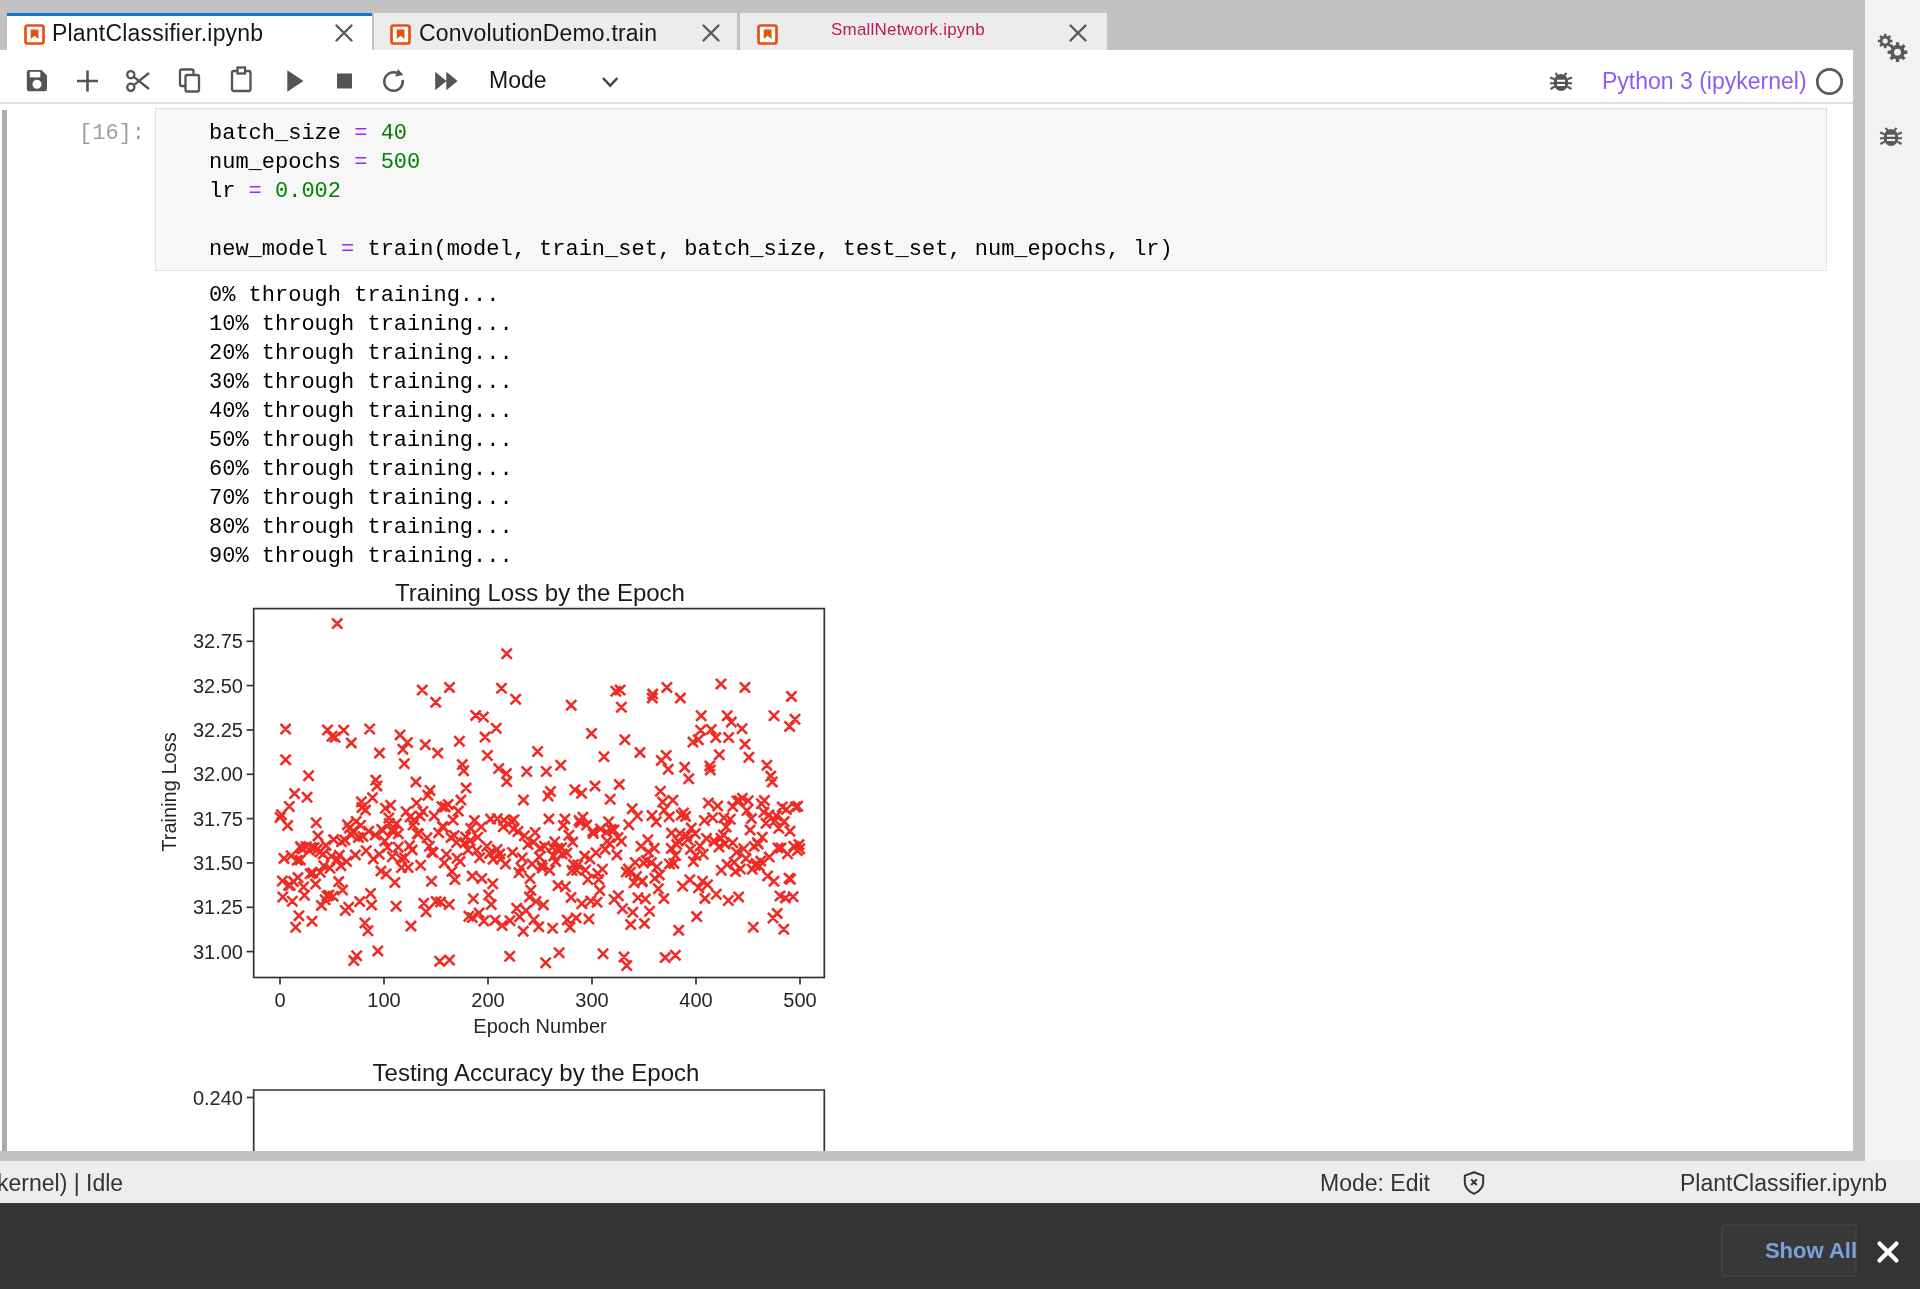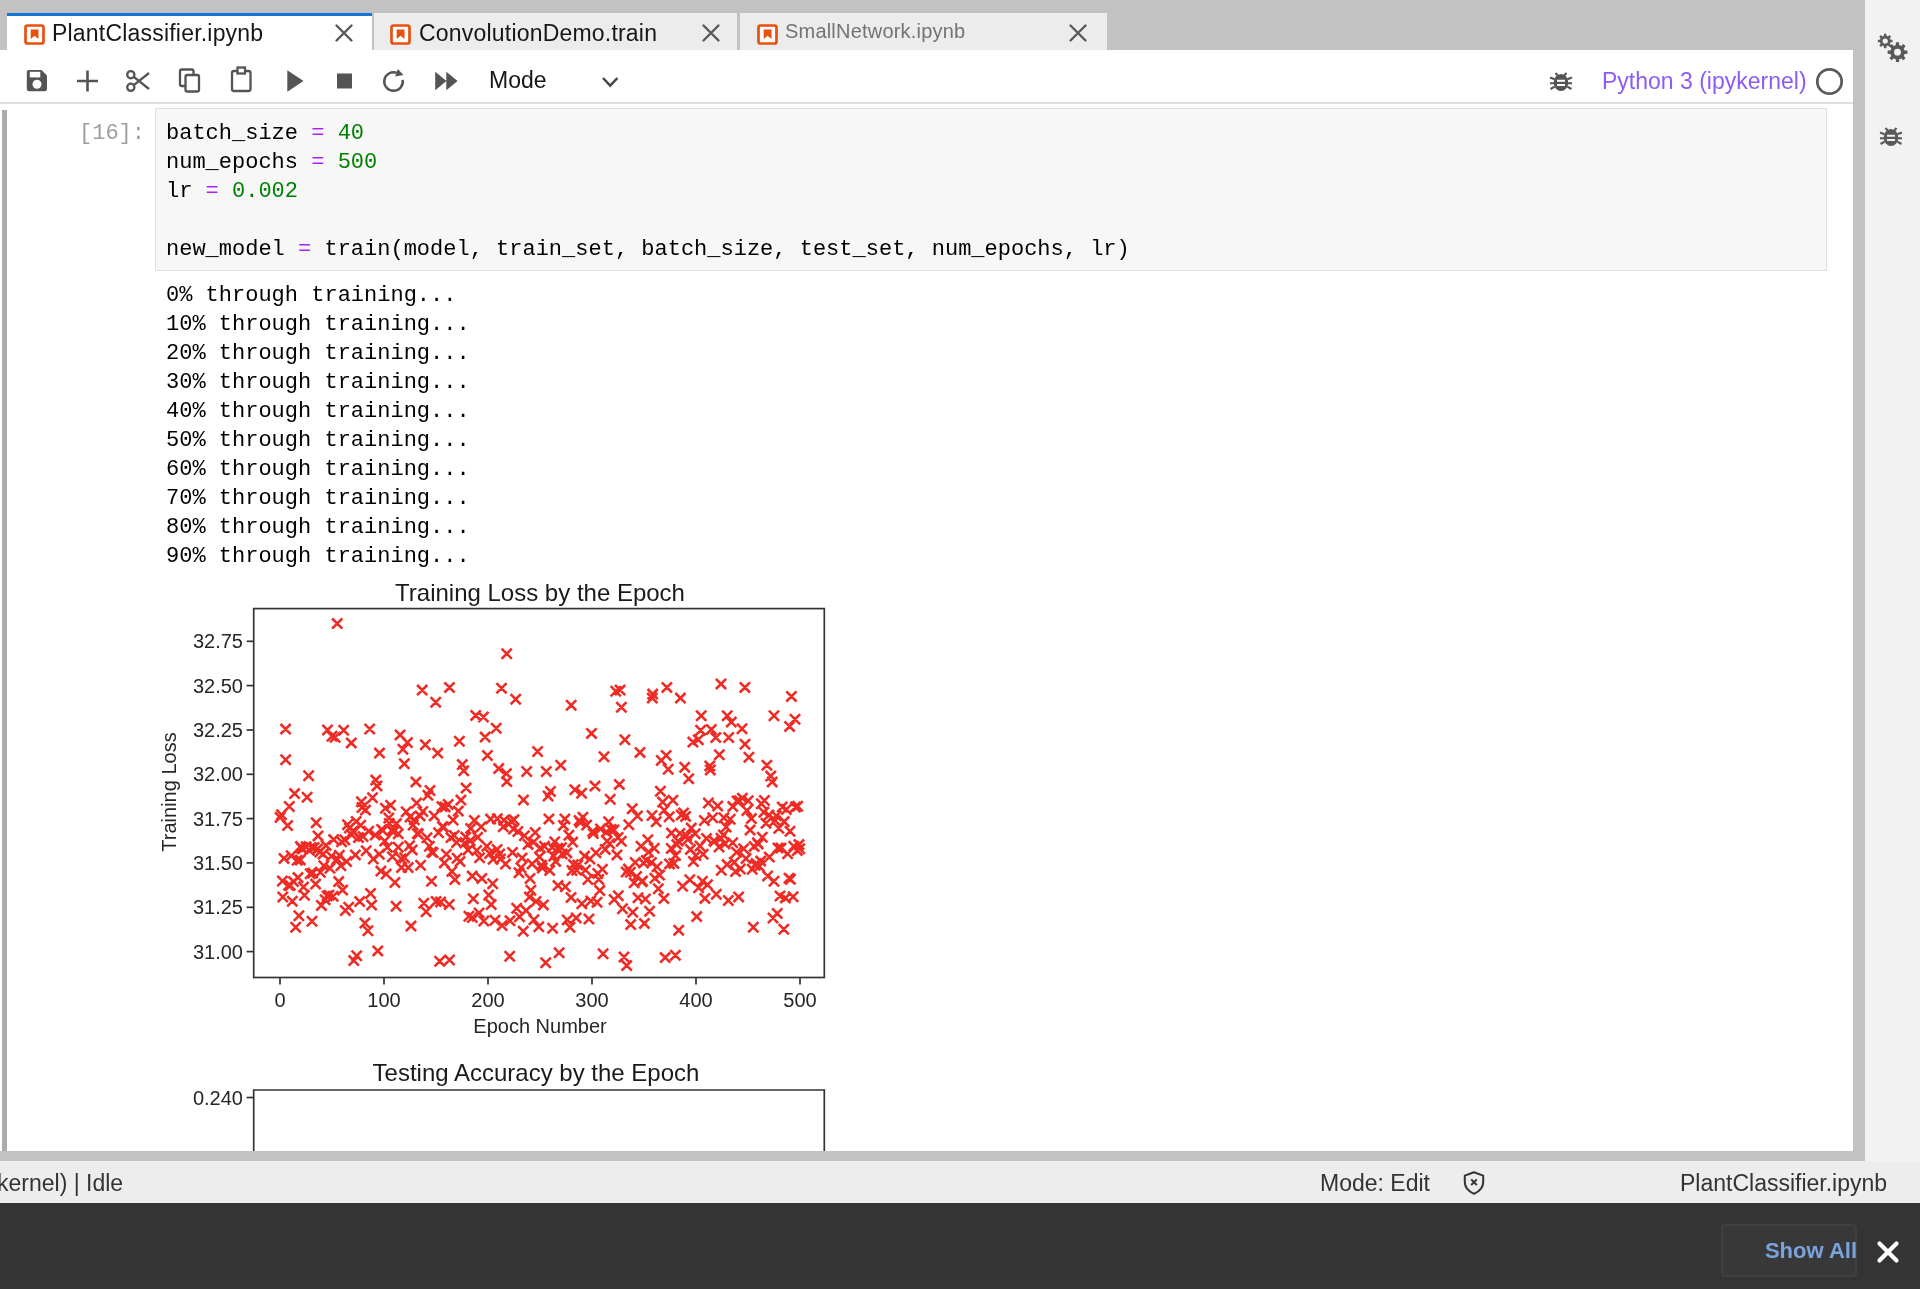--- a/index.html
+++ b/index.html
@@ -1,17 +1,17 @@
 <!DOCTYPE html>
 <html><head><meta charset="utf-8"><style>
   * { margin:0; padding:0; box-sizing:border-box; }
   html,body { width:1920px; height:1289px; overflow:hidden; background:#fff;
     font-family:"Liberation Sans",sans-serif; }
   .abs { position:absolute; }
-  .mono { font-family:"Liberation Mono",monospace; font-size:22px; line-height:29px; white-space:pre; }
+  .mono { font-family:"Liberation Mono",monospace; font-size:22px; line-height:29px; white-space:pre;padding-left:43px; }
   .tk { font:20px "Liberation Sans",sans-serif; fill:#262626; }
   .sp { stroke:#333; stroke-width:1.7; fill:none; }
   .stext { font-size:23px; color:#333; }
 </style></head>
 <body>
 
 <div class="abs" style="left:0;top:0;width:1865px;height:50px;background:#c2c2c2"></div>
 <div class="abs" style="left:7px;top:13px;width:365px;height:37px;background:#fff;border-top:3.5px solid #1673d1"></div>
 <div class="abs" style="left:374px;top:13px;width:363px;height:37px;background:#ececec"></div>
 <div class="abs" style="left:740px;top:13px;width:367px;height:37px;background:#ececec"></div>
@@ -22,21 +22,21 @@
 <svg style="position:absolute;left:390px;top:24px" width="21" height="21" viewBox="0 0 21 21">
     <rect x="1.5" y="1.5" width="18" height="18" rx="2" fill="#fff" stroke="#e8500e" stroke-width="2.7"></rect>
     <path d="M6.7 5.4h7.8v9.7l-3.9-3.4-3.9 3.4z" fill="#e8500e"></path>
   </svg>
 <svg style="position:absolute;left:757px;top:24px" width="21" height="21" viewBox="0 0 21 21">
     <rect x="1.5" y="1.5" width="18" height="18" rx="2" fill="#fff" stroke="#e8500e" stroke-width="2.7"></rect>
     <path d="M6.7 5.4h7.8v9.7l-3.9-3.4-3.9 3.4z" fill="#e8500e"></path>
   </svg>
 <div class="abs" style="left:52px;top:20px;font-size:23px;color:#161616;letter-spacing:0.2px">PlantClassifier.ipynb</div>
 <div class="abs" style="left:419px;top:20px;font-size:23px;color:#161616;letter-spacing:0.2px">ConvolutionDemo.train</div>
-<div class="abs" style="left:785px;top:20px;font-size:20px;color:#737373;letter-spacing:0.2px">SmallNetwork.ipynb</div>
+<div class="abs" style="left:831px;top:20px;font-size:17px;color:#be185d;letter-spacing:0.2px">SmallNetwork.ipynb</div>
 <svg style="position:absolute;left:334px;top:23px" width="20" height="20" viewBox="0 0 20 20">
     <path d="M2.5 2.5L17.5 17.5M2.5 17.5L17.5 2.5" stroke="#595959" stroke-width="2.4" stroke-linecap="round"></path>
   </svg>
 <svg style="position:absolute;left:701px;top:23px" width="20" height="20" viewBox="0 0 20 20">
     <path d="M2.5 2.5L17.5 17.5M2.5 17.5L17.5 2.5" stroke="#595959" stroke-width="2.4" stroke-linecap="round"></path>
   </svg>
 <svg style="position:absolute;left:1068px;top:23px" width="20" height="20" viewBox="0 0 20 20">
     <path d="M2.5 2.5L17.5 17.5M2.5 17.5L17.5 2.5" stroke="#595959" stroke-width="2.4" stroke-linecap="round"></path>
   </svg>
 

